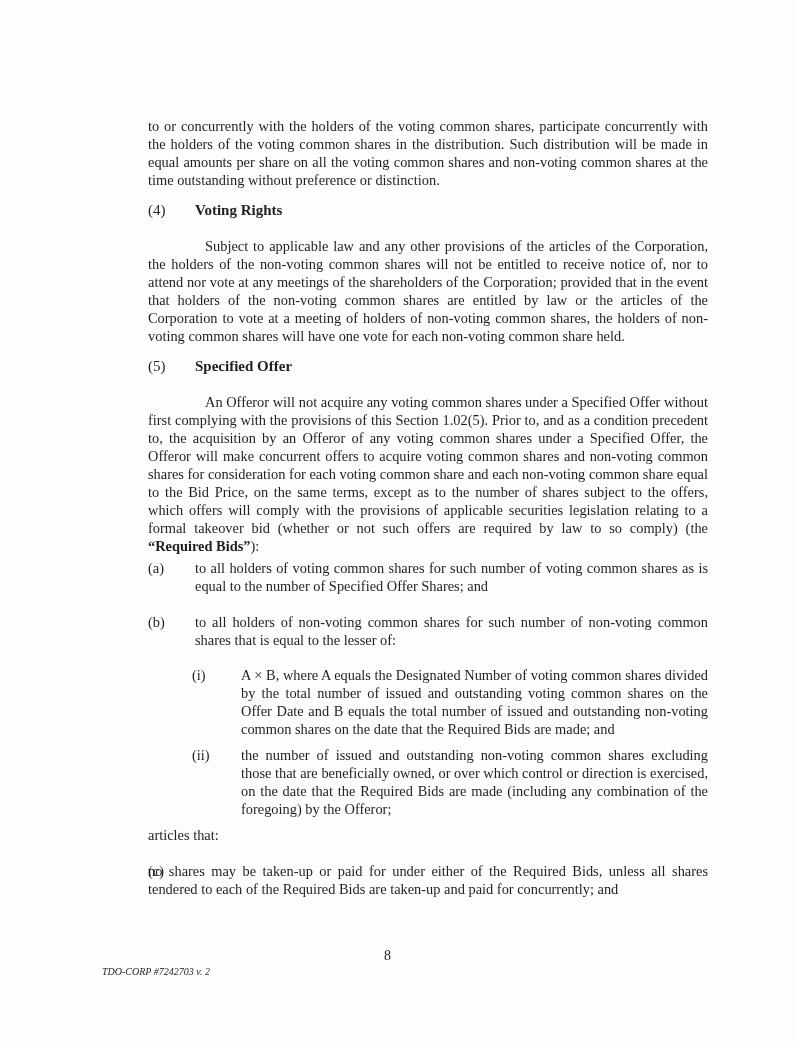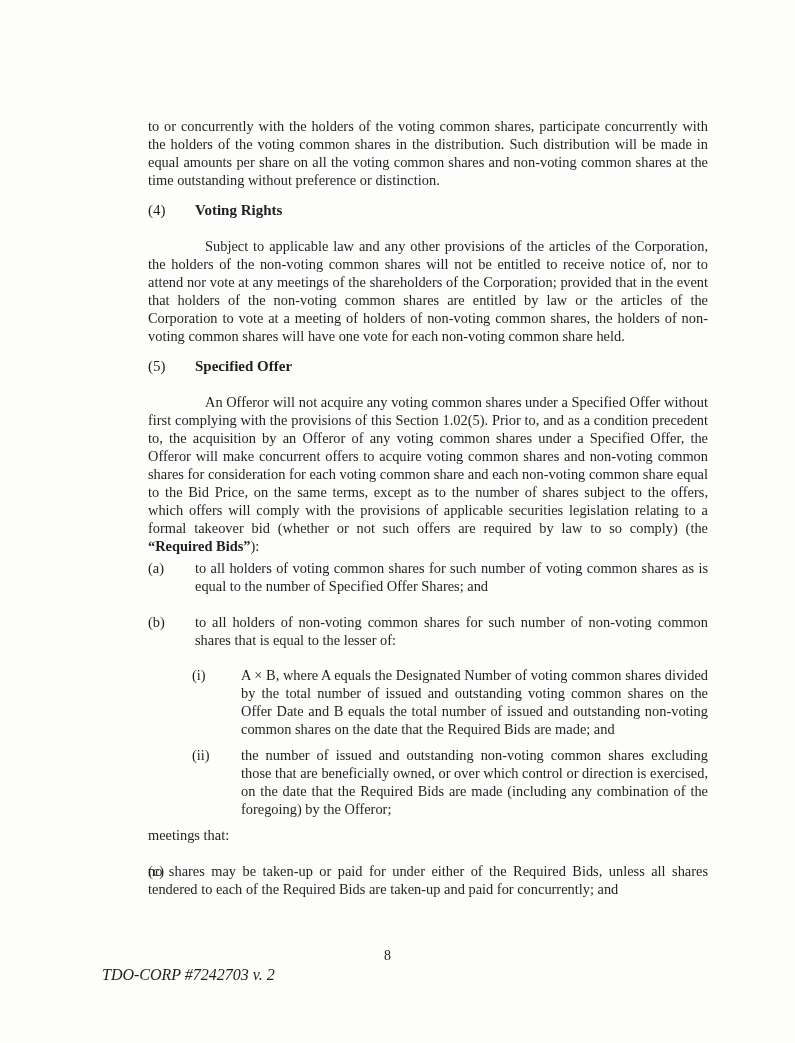--- a/index.html
+++ b/index.html
@@ -14,21 +14,21 @@
     .page { position: absolute; left: 0; top: 0; width: 711px; height: 1043px; }
     .text { font-size: 14.4px; line-height: 18px; }
     .block { position: absolute; left: 148px; width: 560px; text-align: justify; }
     .indent { text-indent: 57px; }
     .heading { position: absolute; left: 148px; font-size: 15px; line-height: 18px; }
     .heading .num { display: inline-block; width: 47px; }
     .heading .title { font-weight: bold; }
     .item { position: absolute; font-size: 14.4px; line-height: 18px; }
     .item .label { position: absolute; left: 0; top: 0; }
     .item .body { text-align: justify; }
-    .footer-id { position: absolute; left: 102px; top: 966px; font-style: italic; font-size: 16px; font-family: "Liberation Serif", serif; }
+    .footer-id { position: absolute; left: 102px; top: 966px; font-style: italic; font-size: 10px; font-family: "Liberation Serif", serif; }
     .page-num { position: absolute; left: 384px; top: 948px; font-size: 14px; }
   </style>
 </head>
 <body>
 
 <div class="page">
 
   <div class="block text" style="top:117px;">to or concurrently with the holders of the voting common shares, participate concurrently with the holders of the voting common shares in the distribution.  Such distribution will be made in equal amounts per share on all the voting common shares and non-voting common shares at the time outstanding without preference or distinction.</div>
 
   <div class="heading" style="top:201px;">
@@ -56,21 +56,21 @@
   <div class="item" style="left:192px; top:666px; width:516px;">
     <span class="label">(i)</span>
     <div class="body" style="margin-left:49px;">A × B, where A equals the Designated Number of voting common shares divided by the total number of issued and outstanding voting common shares on the Offer Date and B equals the total number of issued and outstanding non-voting common shares on the date that the Required Bids are made; and</div>
   </div>
 
   <div class="item" style="left:192px; top:746px; width:516px;">
     <span class="label">(ii)</span>
     <div class="body" style="margin-left:49px;">the number of issued and outstanding non-voting common shares excluding those that are beneficially owned, or over which control or direction is exercised, on the date that the Required Bids are made (including any combination of the foregoing) by the Offeror;</div>
   </div>
 
-  <div class="block text" style="top:826px;">meetings that:</div>
+  <div class="block text" style="top:826px;">articles that:</div>
 
   <div class="item" style="left:148px; top:862px; width:560px;">
     <span class="label">(c)</span>
     <div class="body" style="">no shares may be taken-up or paid for under either of the Required Bids, unless all shares tendered to each of the Required Bids are taken-up and paid for concurrently; and</div>
   </div>
 
   <div class="page-num">8</div>
   <div class="footer-id">TDO-CORP #7242703 v. 2</div>
 
 </div>

